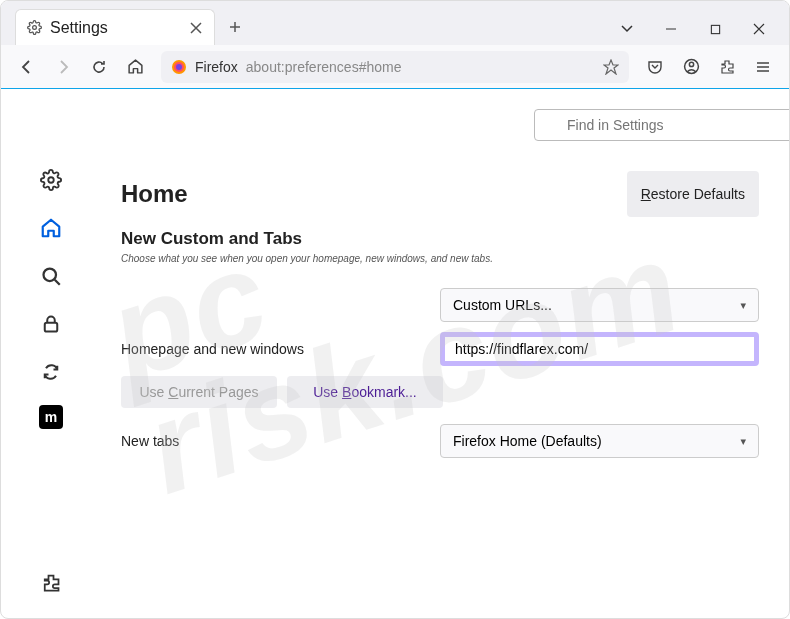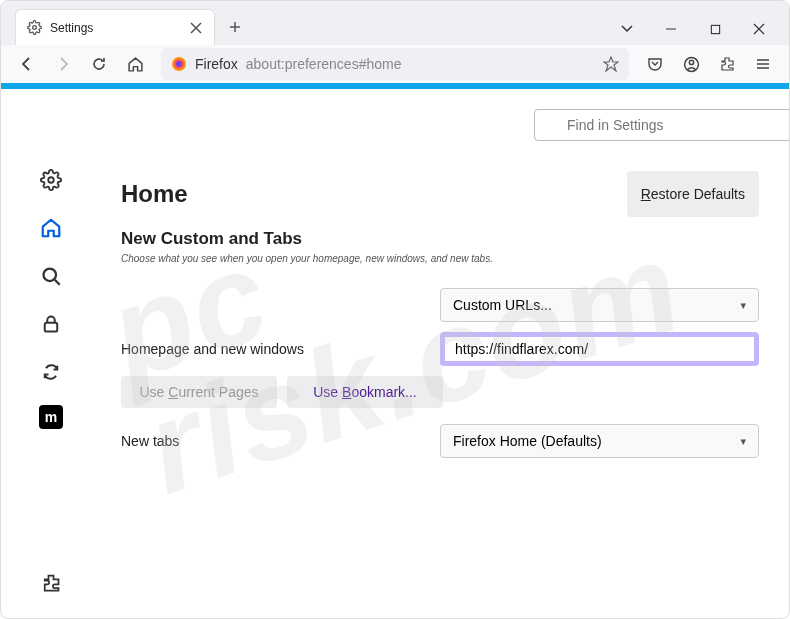--- a/index.html
+++ b/index.html
@@ -2,28 +2,28 @@
 <html><head>
 <meta charset="utf-8">
 <style>
 * { margin: 0; padding: 0; box-sizing: border-box; font-family: -apple-system, BlinkMacSystemFont, "Segoe UI", Arial, sans-serif; }
 body { width: 790px; height: 619px; background: #fff; overflow: hidden; position: relative; border: 1px solid #ddd; border-radius: 8px; }
 
 
 .titlebar { height: 44px; background: #f0f0f4; display: flex; align-items: flex-end; padding: 0 8px 0 14px; }
 .tab { display: flex; align-items: center; background: #fff; border-radius: 6px 6px 0 0; height: 36px; padding: 0 10px; min-width: 200px; gap: 8px; border: 1px solid #ddd; border-bottom: none; }
 .tab-icon { width: 16px; height: 16px; display: flex; align-items: center; justify-content: center; }
-.tab-title { font-size: 12px; color: #222; flex: 1; }
+.tab-title { font-size: 16px; color: #222; flex: 1; }
 .tab-close { width: 16px; height: 16px; display: flex; align-items: center; justify-content: center; cursor: pointer; color: #555; }
 .newtab-btn { width: 28px; height: 28px; display: flex; align-items: center; justify-content: center; margin-left: 6px; margin-bottom: 4px; cursor: pointer; color: #555; }
 .titlebar-spacer { flex: 1; }
 .winctrl { width: 44px; height: 32px; display: flex; align-items: center; justify-content: center; cursor: pointer; color: #333; }
 
 
-.toolbar { height: 44px; background: #f9f9fb; border-bottom: 6px solid #0ea5e9; display: flex; align-items: center; padding: 0 10px; gap: 4px; }
+.toolbar { height: 44px; background: #f9f9fb; border-bottom: 1px solid #0ea5e9; display: flex; align-items: center; padding: 0 10px; gap: 4px; }
 .tb-btn { width: 32px; height: 32px; display: flex; align-items: center; justify-content: center; cursor: pointer; border-radius: 4px; color: #444; }
 .tb-btn.disabled { color: #bbb; cursor: default; }
 .urlbar { flex: 1; height: 32px; background: #f0f0f4; border-radius: 6px; display: flex; align-items: center; padding: 0 10px; gap: 8px; margin: 0 6px; }
 .urlbar-icon { width: 16px; height: 16px; }
 .urlbar-label { font-size: 14px; color: #333; }
 .urlbar-text { font-size: 14px; color: #888; }
 .urlbar-spacer { flex: 1; }
 .star { color: #666; }
 
 

